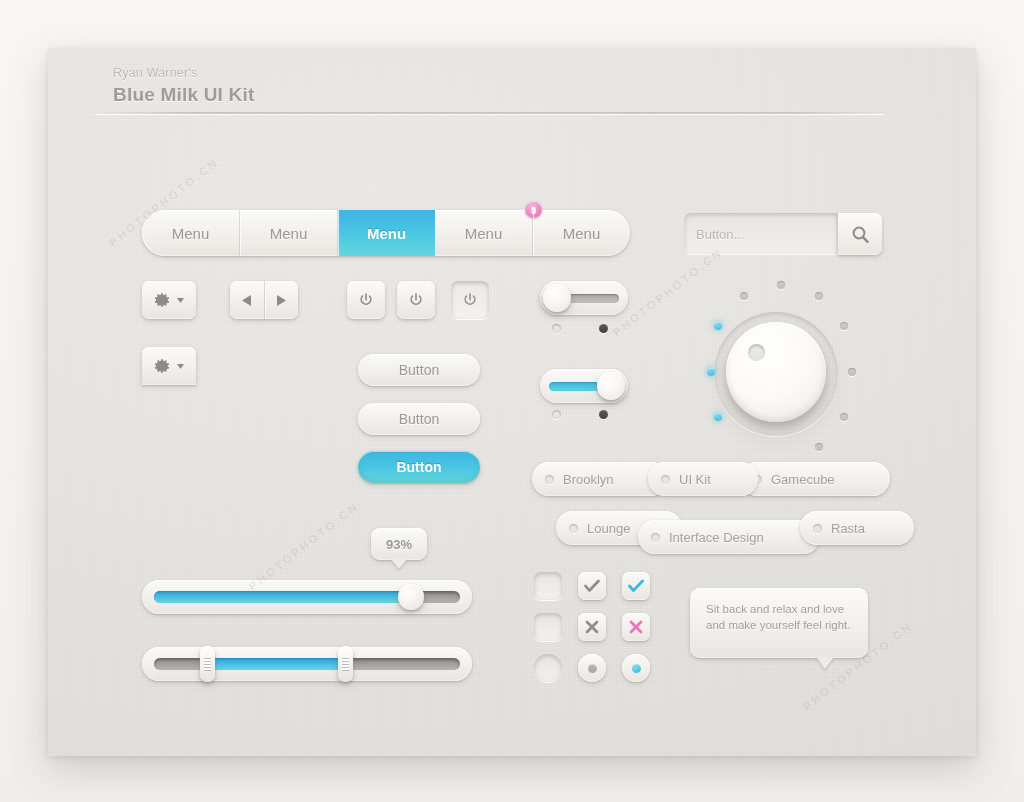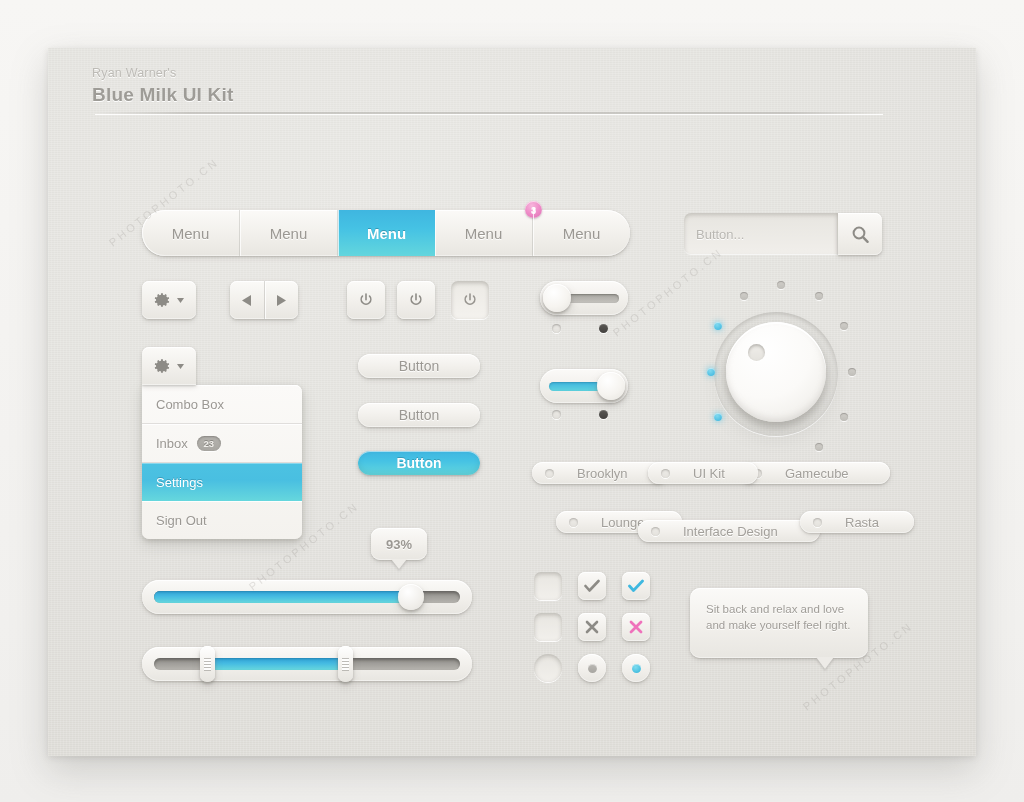--- a/index.html
+++ b/index.html
@@ -20,21 +20,21 @@
     box-shadow:0 14px 34px rgba(120,118,112,.28), 0 2px 6px rgba(120,118,112,.18);
   }
   .panel:after{ 
     content:"";position:absolute;inset:0;pointer-events:none;opacity:.5;
     background-image:
       repeating-linear-gradient(0deg, rgba(255,255,255,.22) 0 1px, rgba(0,0,0,.012) 1px 2px),
       repeating-linear-gradient(90deg, rgba(255,255,255,.16) 0 1px, rgba(0,0,0,.01) 1px 3px);
   }
 
   
-  .hdr{position:absolute;left:92px;top:66px;}
+  .hdr{position:absolute;left:113px;top:66px;}
   .hdr .sub{font-size:12.5px;color:#bdbbb6;letter-spacing:.2px;
     text-shadow:0 1px 0 rgba(255,255,255,.9);}
   .hdr .ttl{font-size:19px;font-weight:bold;color:#9e9c97;margin-top:4px;
     text-shadow:0 1px 0 rgba(255,255,255,.95);letter-spacing:.2px;}
   .rule{position:absolute;left:95px;top:112px;width:788px;height:2px;
     background:linear-gradient(90deg,rgba(186,184,179,.0),rgba(176,174,169,.55) 12%,rgba(176,174,169,.55) 88%,rgba(186,184,179,0));
     box-shadow:0 1px 0 rgba(255,255,255,.9);}
 
   
   .surf{
@@ -123,21 +123,21 @@
     color:#fff;text-shadow:0 -1px 0 rgba(40,120,145,.5);border-bottom:none;
     box-shadow:inset 0 1px 0 rgba(255,255,255,.35);}
   .cnt{margin-left:9px;min-width:24px;height:15px;border-radius:8px;
     display:inline-flex;align-items:center;justify-content:center;
     font-size:9.5px;color:#f1efeb;font-weight:bold;
     background:linear-gradient(180deg,#b4b2ad 0%,#a9a7a2 100%);
     box-shadow:inset 0 1px 2px rgba(90,88,84,.5),0 1px 0 rgba(255,255,255,.85);
     text-shadow:0 -1px 0 rgba(110,108,104,.6);}
 
   
-  .pill{position:absolute;left:358px;width:122px;height:24px;border-radius:19px;
+  .pill{position:absolute;left:358px;width:122px;height:32px;border-radius:19px;
     display:flex;align-items:center;justify-content:center;
     font-size:14px;color:#9b9893;text-shadow:0 1px 0 rgba(255,255,255,.95);}
   .pill.on{color:#fff;font-weight:bold;text-shadow:0 -1px 0 rgba(40,120,145,.5);}
 
   
   .tog{position:absolute;width:80px;height:34px;border-radius:17px;
     display:flex;align-items:center;padding:0 4px;}
   .tog .track{position:absolute;left:26px;right:9px;height:9px;border-radius:5px;
     background:linear-gradient(180deg,#a9a7a2 0%,#c4c2bd 100%);
     box-shadow:inset 0 1px 2px rgba(90,88,84,.6);}
@@ -168,22 +168,22 @@
   .dial .ind{position:absolute;left:22px;top:22px;width:17px;height:17px;border-radius:50%;
     background:linear-gradient(180deg,#f0eeea,#e4e2dd);
     box-shadow:inset 0 2px 3px rgba(120,117,111,.45),0 1px 0 rgba(255,255,255,.9);}
   .dialdot{position:absolute;width:8px;height:8px;border-radius:50%;}
   .dialdot.g{background:linear-gradient(180deg,#d2d0cb,#bfbdb8);
     box-shadow:inset 0 1px 1px rgba(110,108,103,.5),0 1px 0 rgba(255,255,255,.85);}
   .dialdot.b{background:radial-gradient(circle at 40% 35%,#7fd9ef,#37b3dd);
     box-shadow:0 0 6px rgba(70,190,225,.75),inset 0 1px 1px rgba(255,255,255,.6);}
 
   
-  .tag{position:absolute;height:22px;border-radius:17px;display:flex;align-items:center;
-    padding:0 17px 0 13px;gap:23px;font-size:13px;color:#a3a09b;
+  .tag{position:absolute;height:34px;border-radius:17px;display:flex;align-items:center;
+    padding:0 17px 0 13px;gap:9px;font-size:13px;color:#a3a09b;
     text-shadow:0 1px 0 rgba(255,255,255,.95);}
   .tag .o{width:9px;height:9px;border-radius:50%;flex:none;
     background:linear-gradient(180deg,#eeece8,#e4e2dd);
     box-shadow:inset 0 1px 2px rgba(115,112,107,.5),0 1px 0 rgba(255,255,255,.9);}
 
   
   .sld{position:absolute;left:142px;width:330px;height:34px;border-radius:17px;
     display:flex;align-items:center;}
   .sldtrack{position:absolute;left:12px;right:12px;height:12px;border-radius:6px;
     background:linear-gradient(180deg,#8e8c88 0%,#b6b4af 100%);
@@ -329,35 +329,20 @@
   <div class="gearbtn surf" style="left:142px;top:347px;border-radius:7px 7px 0 0;z-index:3;">
     <svg width="18" height="18" viewBox="0 0 24 24">
       <path fill="#8d8b86" d="M12 8.6a3.4 3.4 0 1 0 0 6.8 3.4 3.4 0 0 0 0-6.8zm0 5a1.6 1.6 0 1 1 0-3.2 1.6 1.6 0 0 1 0 3.2z"></path>
       <path fill="#8d8b86" d="M20.2 13.6l-1.8-.5a6.6 6.6 0 0 0 0-2.2l1.8-.5-.7-2.5-1.8.6a6.7 6.7 0 0 0-1.5-1.6l.9-1.7-2.2-1.3-.9 1.6a6.6 6.6 0 0 0-2.1-.4V3h-2.6v2.1a6.6 6.6 0 0 0-2.1.4l-.9-1.6-2.2 1.3.9 1.7a6.7 6.7 0 0 0-1.5 1.6l-1.8-.6-.7 2.5 1.8.5a6.6 6.6 0 0 0 0 2.2l-1.8.5.7 2.5 1.8-.6c.4.6.9 1.1 1.5 1.6l-.9 1.7 2.2 1.3.9-1.6c.7.2 1.4.4 2.1.4V21h2.6v-2.1c.7 0 1.4-.2 2.1-.4l.9 1.6 2.2-1.3-.9-1.7c.6-.5 1.1-1 1.5-1.6l1.8.6.7-2.5z"></path>
     </svg>
     <svg width="7" height="5" viewBox="0 0 7 5">
       <path fill="#8d8b86" d="M0 0h7L3.5 5z"></path>
     </svg>
   </div>
 
-  <div class="dd" style="top:385px;">
-    <div class="row">
-      <span>Combo Box</span>
-    </div>
-    <div class="row">
-      <span>Inbox</span>
-      <span class="cnt">23</span>
-    </div>
-    <div class="row sel">
-      <span>Settings</span>
-    </div>
-    <div class="row">
-      <span>Sign Out</span>
-    </div>
-  </div>
 
   <div class="pill surf" style="top:354px;">
     <span>Button</span>
   </div>
   <div class="pill surf" style="top:403px;">
     <span>Button</span>
   </div>
   <div class="pill blue on" style="top:451px;">
     <span>Button</span>
   </div>

